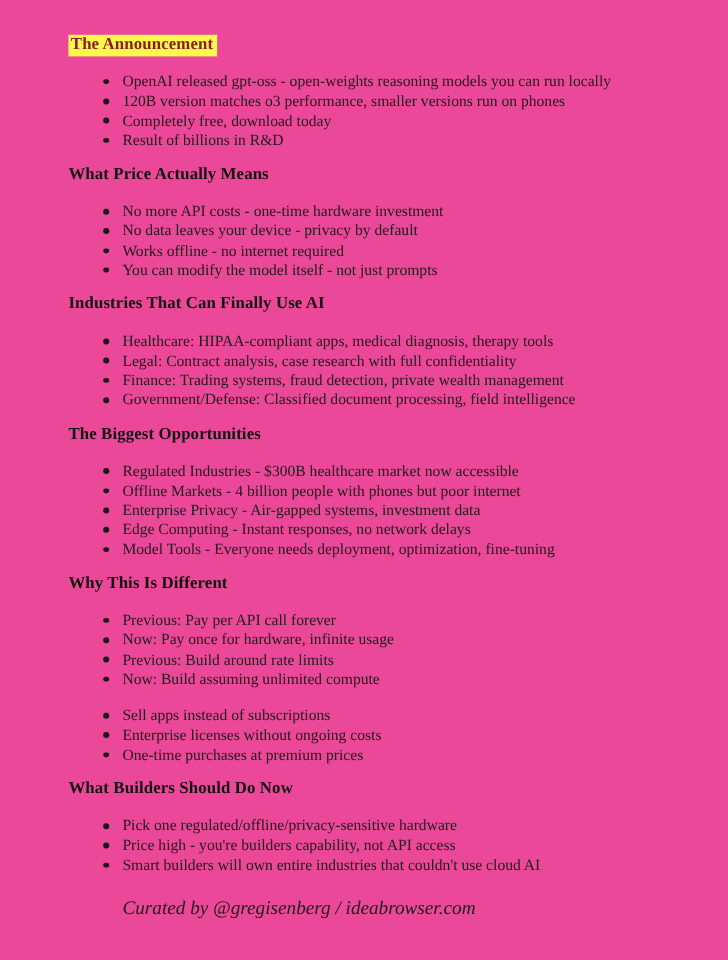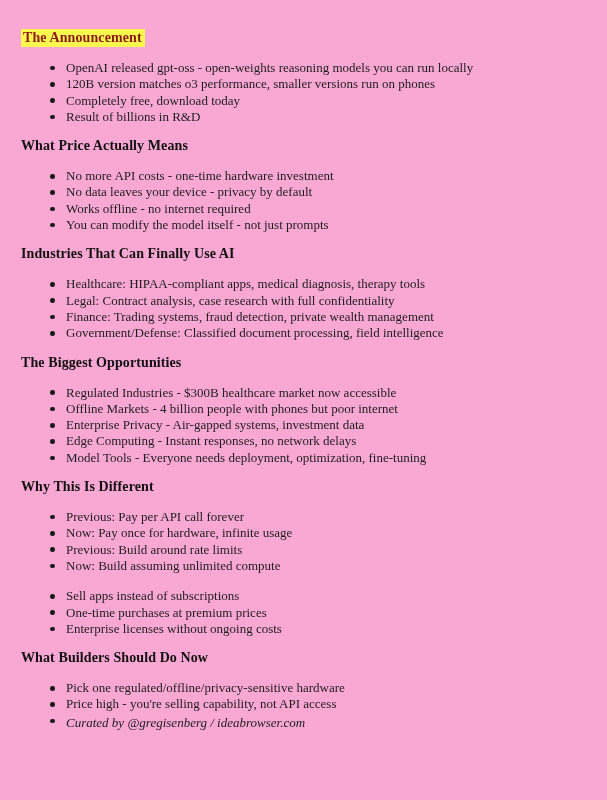--- a/index.html
+++ b/index.html
@@ -11,22 +11,22 @@
     width: 607px;
     height: 800px;
     overflow: hidden;
     font-family: "Liberation Serif", "DejaVu Serif", serif;
     color: #1c1c1c;
   }
   .page {
     box-sizing: border-box;
     width: 607px;
     height: 800px;
-    padding: 17px 30px 0 21px;
-    background: #f9a8d4;
+    padding: 17px 30px 0 57px;
+    background: #ec4899;
   }
   .section h2 {
     font-size: 14px;
     line-height: 16px;
     font-weight: bold;
     margin: 13px 0 14px 0;
     color: #111111;
     letter-spacing: 0.1px;
   }
   .section.announce h2 .hl-text {
@@ -52,22 +52,22 @@
     top: 5.8px;
     width: 4.6px;
     height: 4.6px;
     border-radius: 50%;
     background: #191919;
   }
   .bold-lead {
     font-weight: normal;
   }
   .footer {
-    margin: 2px 0 0 45px;
-    font-size: 13px;
+    margin: 21px 0 0 45px;
+    font-size: 16px;
     line-height: 16px;
     font-style: italic;
     color: #1c1c1c;
   }
 </style>
 </head>
 <body>
 
 <div class="page">
 
@@ -118,29 +118,29 @@
       <li class="bullet"><span class="dot"></span><span>Previous: Pay per API call forever</span></li>
       <li class="bullet"><span class="dot"></span><span>Now: Pay once for hardware, infinite usage</span></li>
       <li class="bullet"><span class="dot"></span><span>Previous: Build around rate limits</span></li>
       <li class="bullet"><span class="dot"></span><span>Now: Build assuming unlimited compute</span></li>
     </ul>
   </div>
 
   <div class="section">
     <ul class="bullets">
       <li class="bullet"><span class="dot"></span><span>Sell apps instead of subscriptions</span></li>
+      <li class="bullet"><span class="dot"></span><span>Enterprise licenses without ongoing costs</span></li>
       <li class="bullet"><span class="dot"></span><span>One-time purchases at premium prices</span></li>
-      <li class="bullet"><span class="dot"></span><span>Enterprise licenses without ongoing costs</span></li>
     </ul>
   </div>
 
   <div class="section">
     <h2>What Builders Should Do Now</h2>
     <ul class="bullets">
       <li class="bullet"><span class="dot"></span><span>Pick one regulated/offline/privacy-sensitive hardware</span></li>
-      <li class="bullet"><span class="dot"></span><span>Price high - you're selling capability, not API access</span></li>
-      <li class="bullet"><span class="dot"></span></li>
+      <li class="bullet"><span class="dot"></span><span>Price high - you're builders capability, not API access</span></li>
+      <li class="bullet"><span class="dot"></span><span>Smart builders will own entire industries that couldn't use cloud AI</span></li>
     </ul>
   </div>
 
   <div class="footer">Curated by @gregisenberg / ideabrowser.com</div>
 
 </div>
 
 </body></html>

